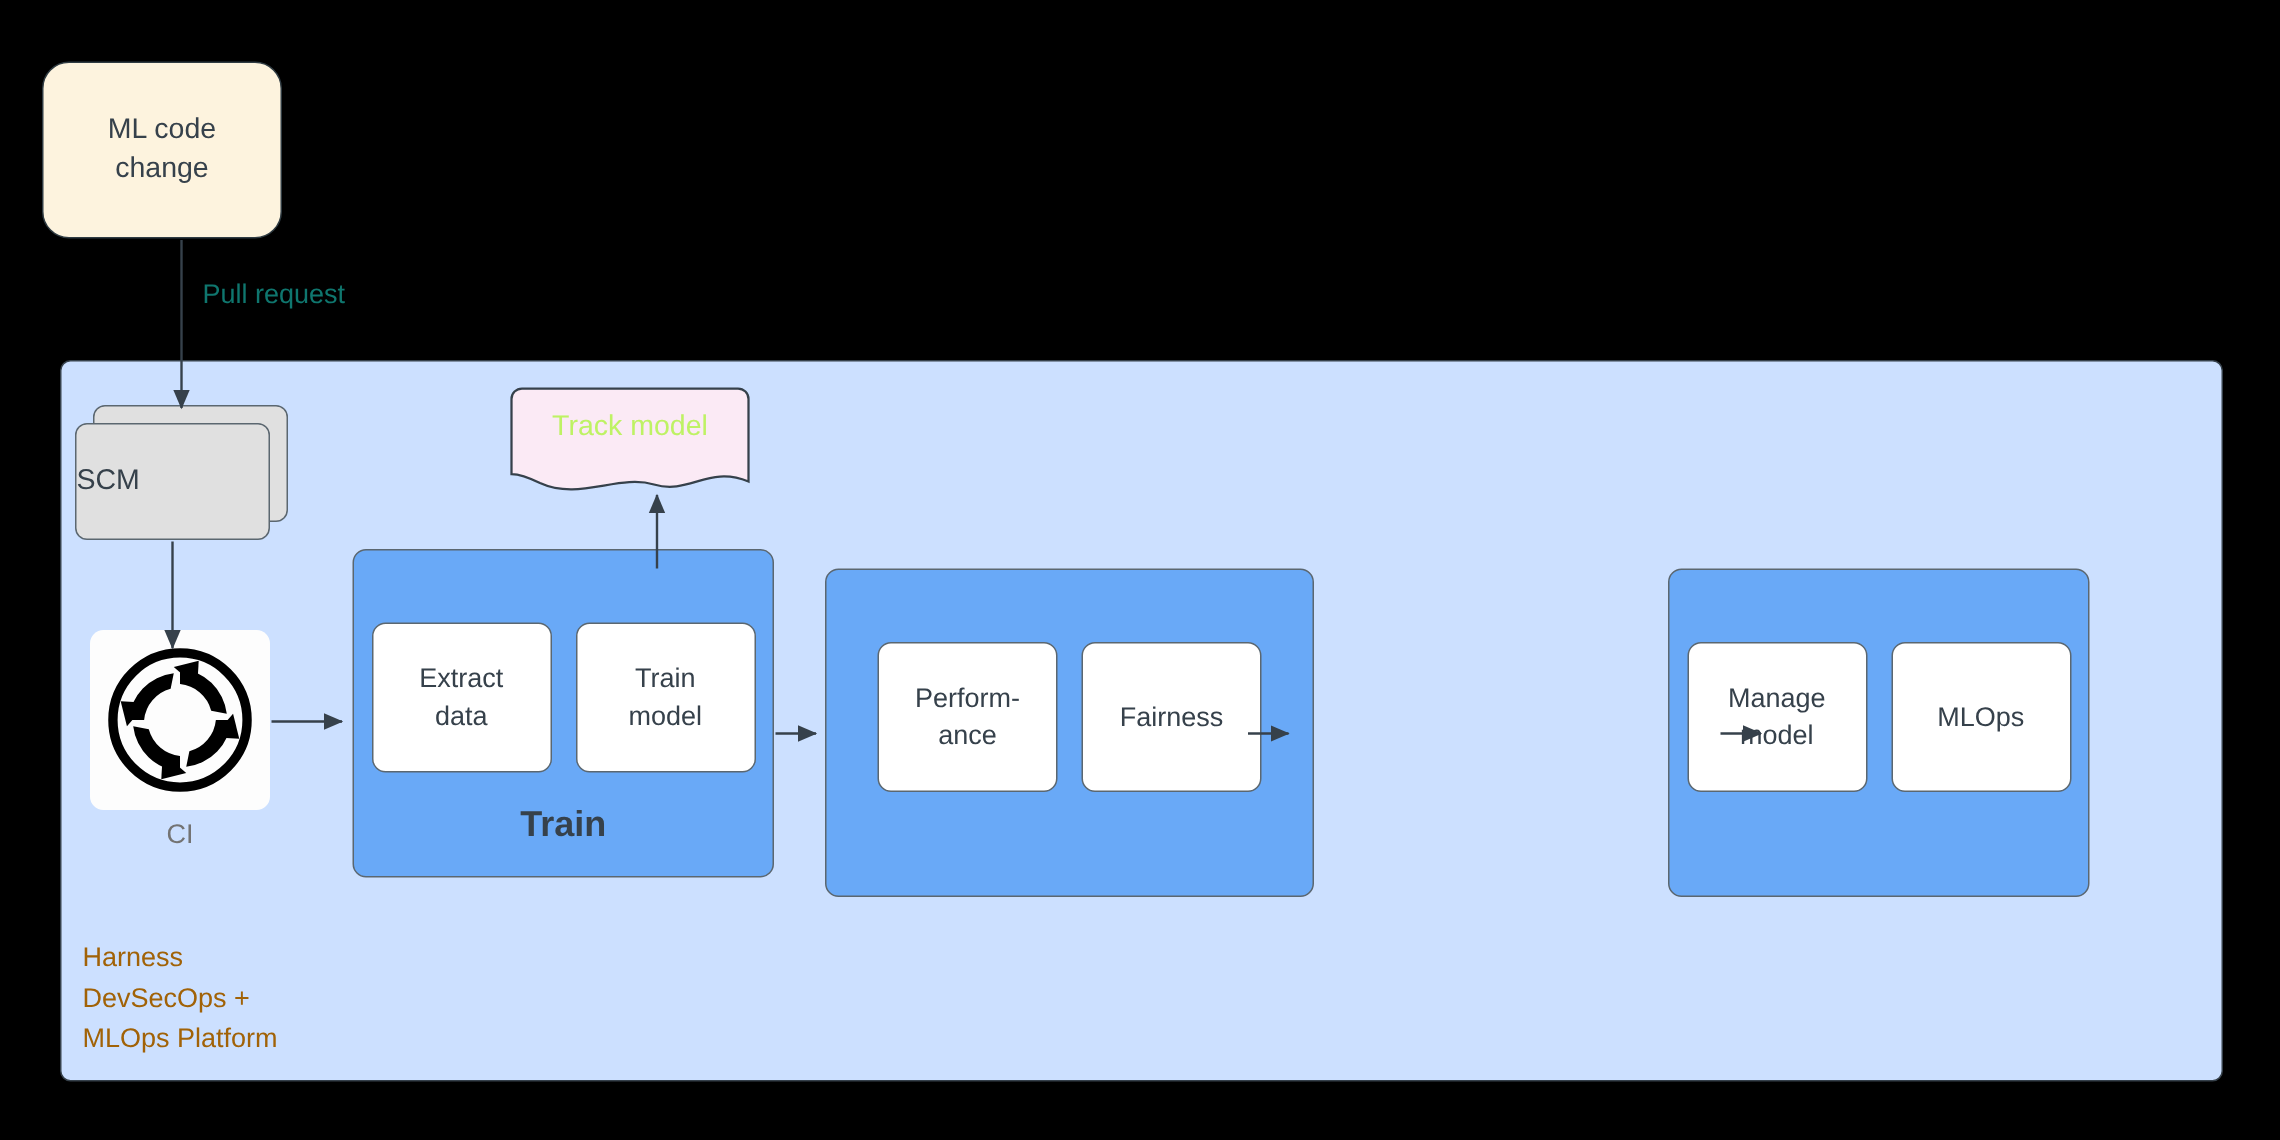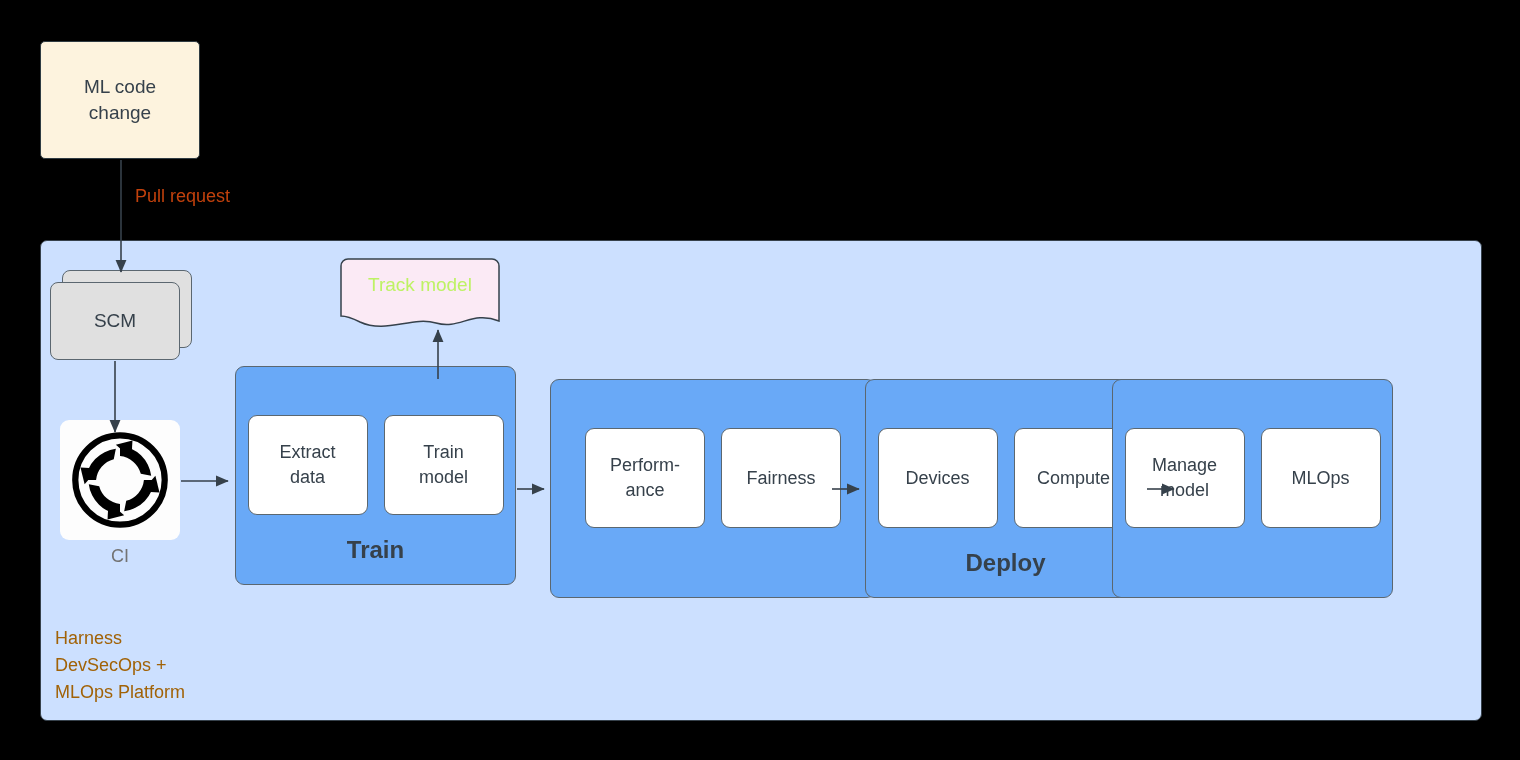--- a/index.html
+++ b/index.html
@@ -17,44 +17,44 @@
   .canvas {
     position: absolute;
     left: 0; top: 0;
     width: 1520px;
     height: 760px;
   }
 
   
   #ml-code-change {
     position: absolute;
-    left: 40px; top: 41px;
+    left: 28px; top: 41px;
     width: 160px; height: 118px;
     background: #FDF3DE;
     border: 1.6px solid #2F3B42;
-    border-radius: 5px;
+    border-radius: 18px;
     display: flex;
     align-items: center;
     justify-content: center;
     box-sizing: border-box;
     z-index: 6;
   }
   #ml-code-change .txt {
     color: #36414B;
     font-size: 19px;
     line-height: 26px;
     text-align: center;
     white-space: pre-line;
   }
 
   
   #pull-request-label {
     position: absolute;
     left: 135px; top: 186px;
-    color: #c2410c;
+    color: #0f766e;
     font-size: 18px;
     z-index: 6;
   }
 
   
   #harness-container {
     position: absolute;
     left: 40px; top: 240px;
     width: 1442px; height: 481px;
     background: #CCE0FF;
@@ -92,21 +92,20 @@
   #scm-shape .layer-front {
     position: absolute;
     left: 0; top: 12px;
     width: 130px; height: 78px;
     background: #E0E0E0;
     border: 1.5px solid #5B6770;
     border-radius: 8px;
     box-sizing: border-box;
     display: flex;
     align-items: center;
-    justify-content: center;
   }
   #scm-shape .txt {
     color: #36414B;
     font-size: 19px;
   }
 
   
   #ci-node {
     position: absolute;
     left: 60px; top: 420px;
@@ -269,27 +268,20 @@
   </div>
 
   <div class="stage" id="stage-evaluate">
     <div class="substeps">
       <div class="substep">Perform-
 ance</div>
       <div class="substep">Fairness</div>
     </div>
   </div>
 
-  <div class="stage" id="stage-deploy">
-    <div class="substeps">
-      <div class="substep">Devices</div>
-      <div class="substep">Compute</div>
-    </div>
-    <div class="stage-title">Deploy</div>
-  </div>
 
   <div class="stage" id="stage-monitor">
     <div class="substeps">
       <div class="substep">Manage
 model</div>
       <div class="substep">MLOps</div>
     </div>
   </div>
 
   <svg id="connectors">

